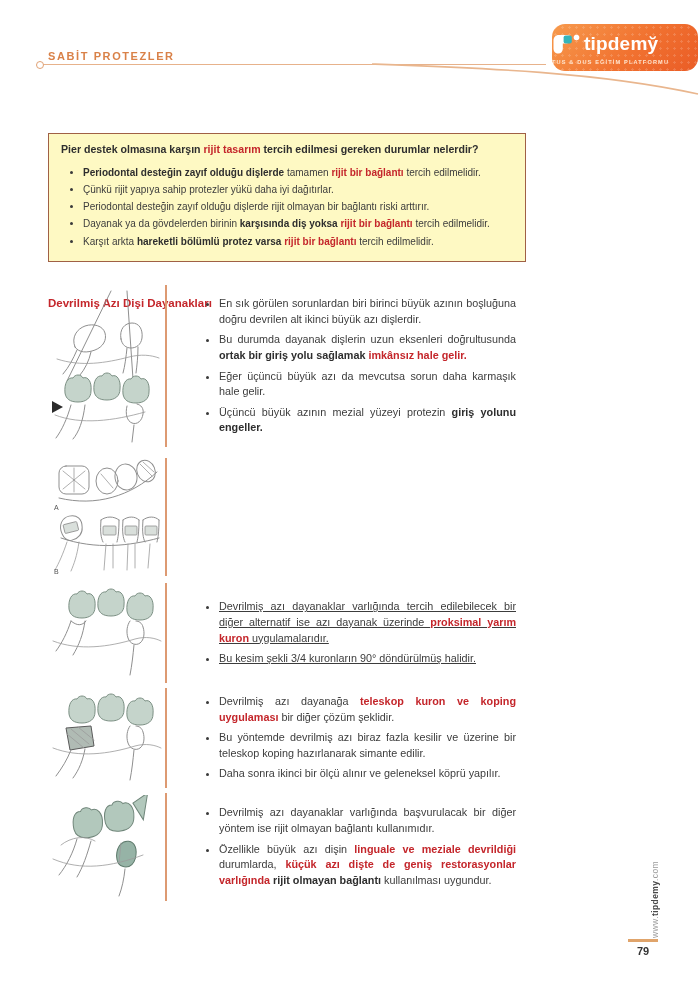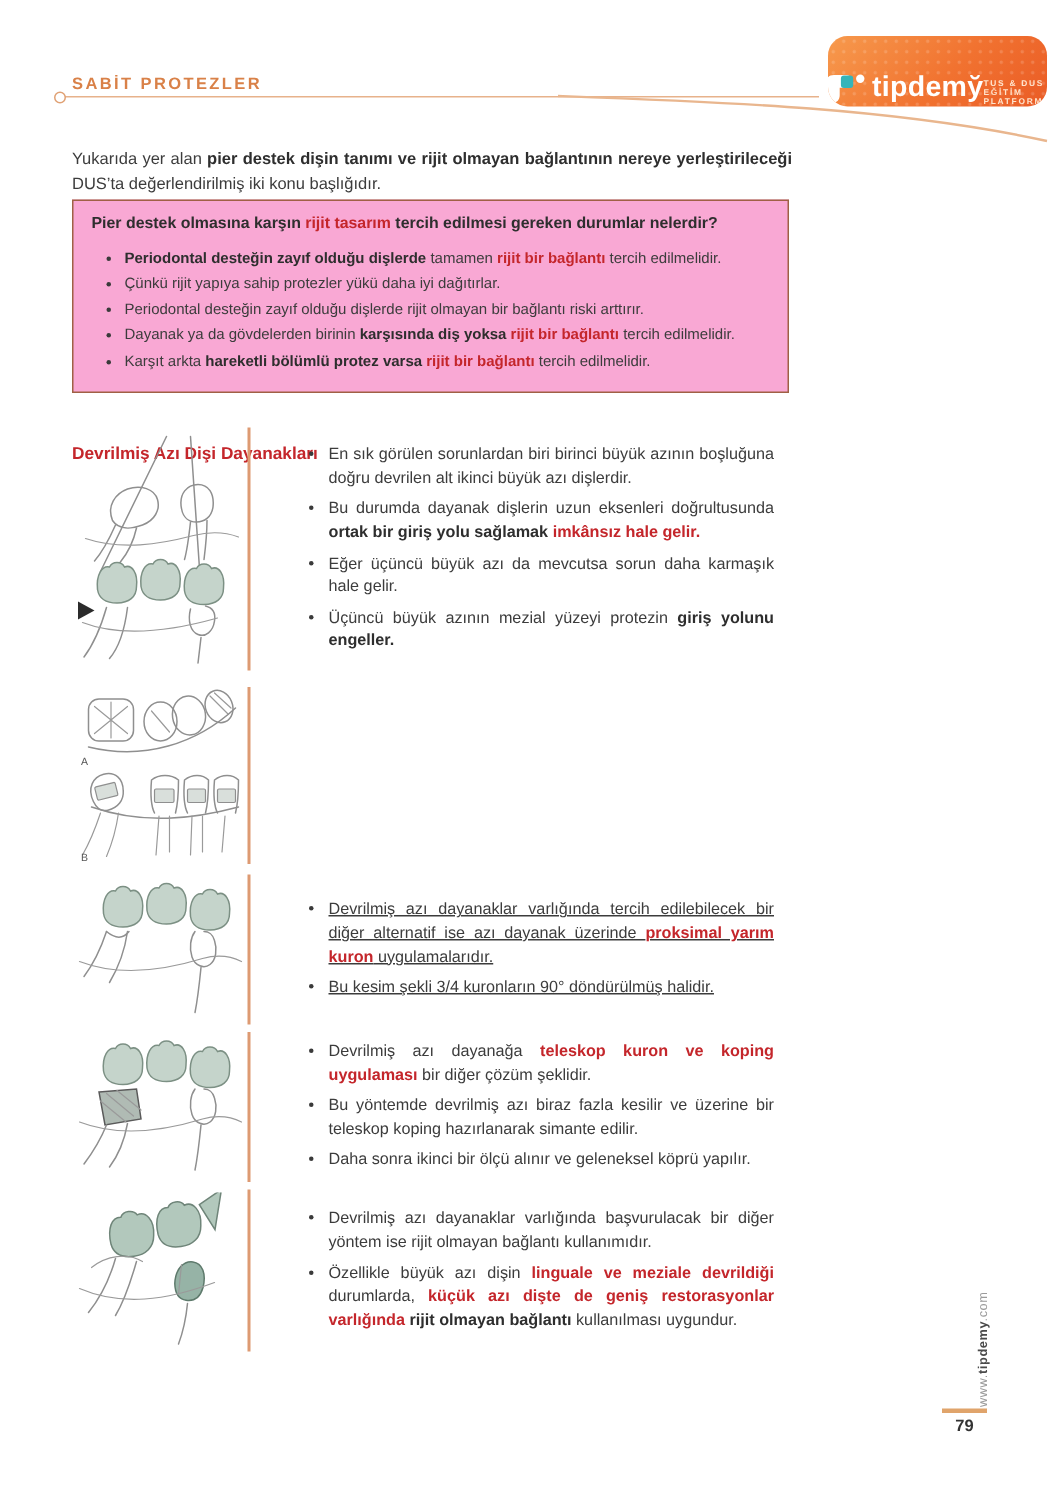--- a/index.html
+++ b/index.html
@@ -10,34 +10,34 @@
   .sec-title{position:absolute;left:48px;top:50px;font-size:11px;letter-spacing:1.6px;
              color:#d98148;font-weight:bold;}
   .head-line{position:absolute;left:41px;top:64px;width:505px;height:1px;background:#e7b28b;}
   .head-dot{position:absolute;left:36px;top:61px;width:6px;height:6px;border:1px solid #e0a174;
             border-radius:50%;background:#fff;}
   .swoosh{position:absolute;left:372px;top:56px;}
 
   
   .logo{position:absolute;left:552px;top:24px;width:146px;height:47px;border-radius:13px;
         background:linear-gradient(135deg,#f79a4d 0%,#f17230 55%,#ea5c26 100%);
-        display:flex;flex-direction:row;align-items:flex-end;justify-content:center;overflow:hidden;}
+        display:flex;flex-direction:column;align-items:flex-start;justify-content:center;overflow:hidden;}
   .logo::before{content:"";position:absolute;inset:0;
         background-image:radial-gradient(rgba(255,255,255,.16) 1px,transparent 1.4px);
         background-size:7px 7px;}
   .logo-row{display:flex;align-items:center;gap:4px;position:relative;}
   .logo-brand{color:#fff;font-size:19px;font-weight:bold;letter-spacing:.2px;line-height:1;}
   .logo-tag{position:relative;color:#ffe3cb;font-size:5.6px;letter-spacing:1.15px;margin-top:3px;font-weight:bold;}
 
   
   .intro{position:absolute;left:48px;top:87px;width:480px;font-size:11px;line-height:1.5;text-align:justify;}
 
   
   .qbox{position:absolute;left:48px;top:133px;width:478px;box-sizing:border-box;
-        background:#f9a8d4;border:1px solid #a06045;padding:8px 12px 9px 12px;}
+        background:#fef9c3;border:1px solid #a06045;padding:8px 12px 9px 12px;}
   .qbox-title{font-size:10.6px;line-height:1.4;margin-bottom:9px;}
   .qbox ul{margin:0;padding-left:22px;}
   .qbox li{font-size:10px;line-height:1.42;margin:3px 0;}
   li::marker{color:#3a3a3a;}
 
   
   .sg-n{color:#3c3c3c;}
   .sg-b{color:#2e2e2e;font-weight:bold;}
   .sg-rb{color:#c4262b;font-weight:bold;}
 
@@ -88,21 +88,20 @@
       <svg width="28" height="25" viewBox="0 0 28 25">
         <path d="M7,4 C3.2,4 1.5,6.5 1.5,9.5 L1.5,17.5 C1.5,20.5 3.5,22.5 6.2,22.5 C9,22.5 10.8,20.5 10.8,17.5 L10.8,12.5 L14.5,12.5 C17.3,12.5 19,10.5 19,7.8 C19,5 17.2,4 14.5,4 Z" fill="#ffffff"></path>
         <rect x="11.6" y="4.4" width="8.2" height="8.2" rx="2" fill="#35b4b9"></rect>
         <circle cx="24.5" cy="6.5" r="2.8" fill="#ffffff"></circle>
       </svg>
       <span class="logo-brand">tipdemy̆</span>
     </div>
     <div class="logo-tag">TUS &amp; DUS EĞİTİM PLATFORMU</div>
   </div>
 
-  <p class="intro"><span class="sg-n">Yukarıda yer alan </span><span class="sg-b">pier destek dişin tanımı ve rijit olmayan bağlantının nereye yerleştirileceği</span><span class="sg-n"> DUS’ta değerlendirilmiş iki konu başlığıdır.</span></p>
 
   <div class="qbox">
     <div class="qbox-title"><span class="sg-b">Pier destek olmasına karşın </span><span class="sg-rb">rijit tasarım</span><span class="sg-b"> tercih edilmesi gereken durumlar nelerdir?</span></div>
     <ul>
       <li><span class="sg-b">Periodontal desteğin zayıf olduğu dişlerde</span><span class="sg-n"> tamamen </span><span class="sg-rb">rijit bir bağlantı</span><span class="sg-n"> tercih edilmelidir.</span></li>
       <li><span class="sg-n">Çünkü rijit yapıya sahip protezler yükü daha iyi dağıtırlar.</span></li>
       <li><span class="sg-n">Periodontal desteğin zayıf olduğu dişlerde rijit olmayan bir bağlantı riski arttırır.</span></li>
       <li><span class="sg-n">Dayanak ya da gövdelerden birinin </span><span class="sg-b">karşısında diş yoksa</span><span class="sg-n"> </span><span class="sg-rb">rijit bir bağlantı</span><span class="sg-n"> tercih edilmelidir.</span></li>
       <li><span class="sg-n">Karşıt arkta </span><span class="sg-b">hareketli bölümlü protez varsa</span><span class="sg-n"> </span><span class="sg-rb">rijit bir bağlantı</span><span class="sg-n"> tercih edilmelidir.</span></li>
     </ul>

